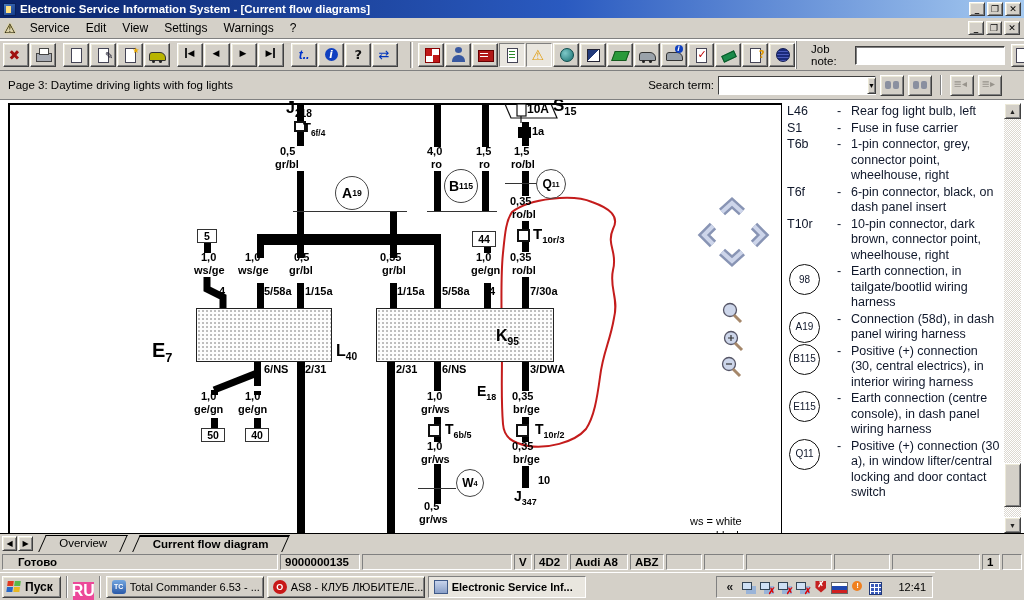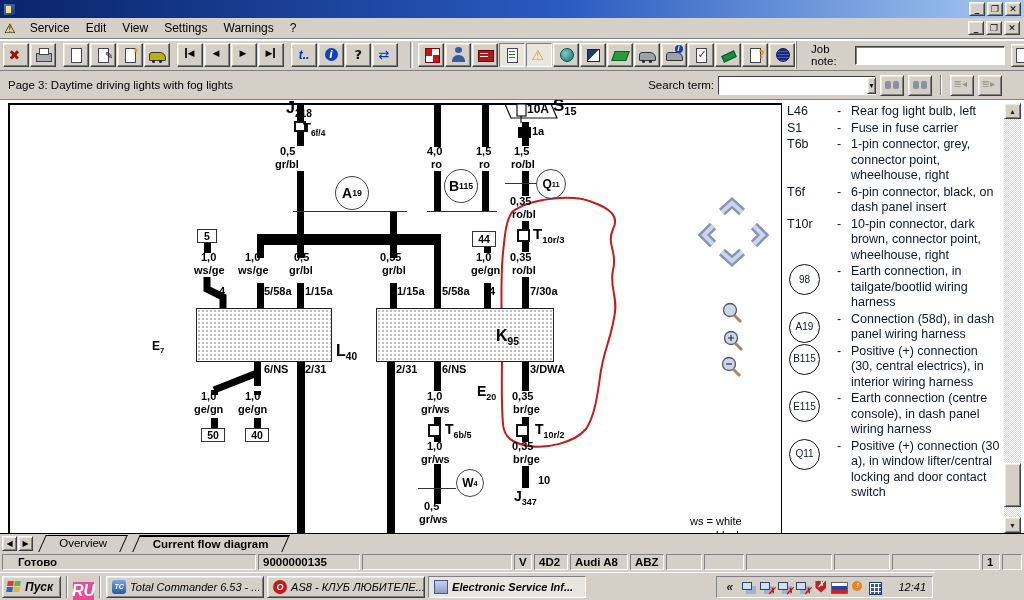--- a/index.html
+++ b/index.html
@@ -103,21 +103,21 @@
   .tab.active { font-weight:bold; border-top:2px solid #000; background:#d4d0c8; z-index:2; }
 
   
   #statusbar { position:absolute; left:0; top:552px; width:1024px; height:20px; background:#d4d0c8;
     display:flex; align-items:center; gap:2px; padding:1px 2px; font-size:11.5px; }
   .st-cell { height:16px; padding:1px 4px; white-space:nowrap; overflow:hidden; font-weight:bold; }
   #st-main { flex:1; font-weight:bold; padding-left:15px; }
 
   
   #taskbar { position:absolute; left:0; top:572px; width:935px; height:28px; background:#d4d0c8;
-    border-top:1px solid #fff; display:flex; align-items:center; padding:2px 2px; gap:3px;font-style:italic; }
+    border-top:1px solid #fff; display:flex; align-items:center; padding:2px 2px; gap:3px; }
   #startbtn { height:22px; padding:0 7px 0 4px; display:flex; align-items:center; gap:4px;
     font-weight:bold; font-size:12px; }
   .startflag { width:14px; height:12px; display:grid; grid-template-columns:6px 6px; grid-template-rows:5px 5px;
     gap:1px; transform:skewX(-8deg); }
   .startflag i:nth-child(1){background:#e03a20;} .startflag i:nth-child(2){background:#58b848;}
   .startflag i:nth-child(3){background:#2868c8;} .startflag i:nth-child(4){background:#e8b820;}
   .tb-div { width:2px; height:22px; border-left:1px solid #808080; border-right:1px solid #fff; margin:0 2px; }
   #lang { width:21px; height:18px; background:#ec4899; color:#fff; font-size:16px; font-weight:bold;
     display:flex; align-items:center; justify-content:center;margin-top:9px; }
   .task { width:158px; height:22px; display:flex; align-items:center; gap:4px; padding:0 5px;
@@ -201,20 +201,21 @@
     background-size:4px 4px; border:1px solid #203878; }
   .collapse-icon::before { content:"«"; color:#222; font-size:12px; font-weight:bold; position:absolute; left:3px; top:0; }
 </style>
 </head>
 <body>
 
 <div id="win">
 
   <div id="titlebar">
     <span class="app-icon"></span>
+    <span>Electronic Service Information System - [Current flow diagrams]</span>
     <span class="winbtns">
       <span class="winbtn raised">_</span>
       <span class="winbtn raised">❐</span>
       <span class="winbtn raised">✕</span>
     </span>
   </div>
 
   <div id="menubar">
     <span class="menu-warning">⚠</span>
     <span style="display:flex;">
@@ -589,24 +590,24 @@
       <span class="dlabel" style="left: 305px; top: 186px; font-size: 11px;">1/15a</span>
       <span class="dlabel" style="left: 397px; top: 186px; font-size: 11px;">1/15a</span>
       <span class="dlabel" style="left: 442px; top: 186px; font-size: 11px;">5/58a</span>
       <span class="dlabel" style="left: 489px; top: 186px; font-size: 11px;">4</span>
       <span class="dlabel" style="left: 530px; top: 186px; font-size: 11px;">7/30a</span>
       <span class="dlabel" style="left: 264px; top: 264px; font-size: 11px;">6/NS</span>
       <span class="dlabel" style="left: 305px; top: 264px; font-size: 11px;">2/31</span>
       <span class="dlabel" style="left: 396px; top: 264px; font-size: 11px;">2/31</span>
       <span class="dlabel" style="left: 442px; top: 264px; font-size: 11px;">6/NS</span>
       <span class="dlabel" style="left: 530px; top: 264px; font-size: 11px;">3/DWA</span>
-      <span class="dlabel" style="left: 152px; top: 240px; font-size: 12px;">E<sub>7</sub></span>
+      <span class="dlabel" style="left: 152px; top: 240px; font-size: 20px;">E<sub>7</sub></span>
       <span class="dlabel" style="left: 336px; top: 243px; font-size: 16px;">L<sub>40</sub></span>
       <span class="dlabel" style="left: 496px; top: 228px; font-size: 16px;">K<sub>95</sub></span>
-      <span class="dlabel" style="left: 477px; top: 284px; font-size: 14px;">E<sub>20</sub></span>
+      <span class="dlabel" style="left: 477px; top: 284px; font-size: 14px;">E<sub>18</sub></span>
       <span class="dlabel" style="left: 201px; top: 291px; font-size: 11px;">1,0</span>
       <span class="dlabel" style="left: 194px; top: 304px; font-size: 11px;">ge/gn</span>
       <span class="dlabel" style="left: 245px; top: 291px; font-size: 11px;">1,0</span>
       <span class="dlabel" style="left: 238px; top: 304px; font-size: 11px;">ge/gn</span>
       <span class="dlabel" style="left: 427px; top: 291px; font-size: 11px;">1,0</span>
       <span class="dlabel" style="left: 421px; top: 304px; font-size: 11px;">gr/ws</span>
       <span class="dlabel" style="left: 512px; top: 291px; font-size: 11px;">0,35</span>
       <span class="dlabel" style="left: 513px; top: 304px; font-size: 11px;">br/ge</span>
       <span class="dlabel" style="left: 445px; top: 322px; font-size: 14px;">T<sub>6b/5</sub></span>
       <span class="dlabel" style="left: 535px; top: 322px; font-size: 14px;">T<sub>10r/2</sub></span>
@@ -629,21 +630,21 @@
     <span class="tab-arrow raised">▶</span>
     <span style="display:flex; align-items:flex-end;">
         <div class="tab"><span>Overview</span></div>
         <div class="tab active"><span>Current flow diagram</span></div>
       </span>
   </div>
 
   <div id="statusbar">
     <span id="st-main" class="st-cell sunken">Готово</span>
     <span style="display:flex; gap:2px;">
-        <span class="st-cell sunken" style="width: 102px;">9000000135</span>
+        <span class="st-cell sunken" style="width: 80px;">9000000135</span>
         <span class="st-cell sunken" style="width: 150px;"></span>
         <span class="st-cell sunken" style="width: 18px;">V</span>
         <span class="st-cell sunken" style="width: 34px;">4D2</span>
         <span class="st-cell sunken" style="width: 58px;">Audi A8</span>
         <span class="st-cell sunken" style="width: 34px;">ABZ</span>
         <span class="st-cell sunken" style="width: 36px;"></span>
         <span class="st-cell sunken" style="width: 40px;"></span>
         <span class="st-cell sunken" style="width: 86px;"></span>
         <span class="st-cell sunken" style="width: 56px;"></span>
         <span class="st-cell sunken" style="width: 88px;"></span>

